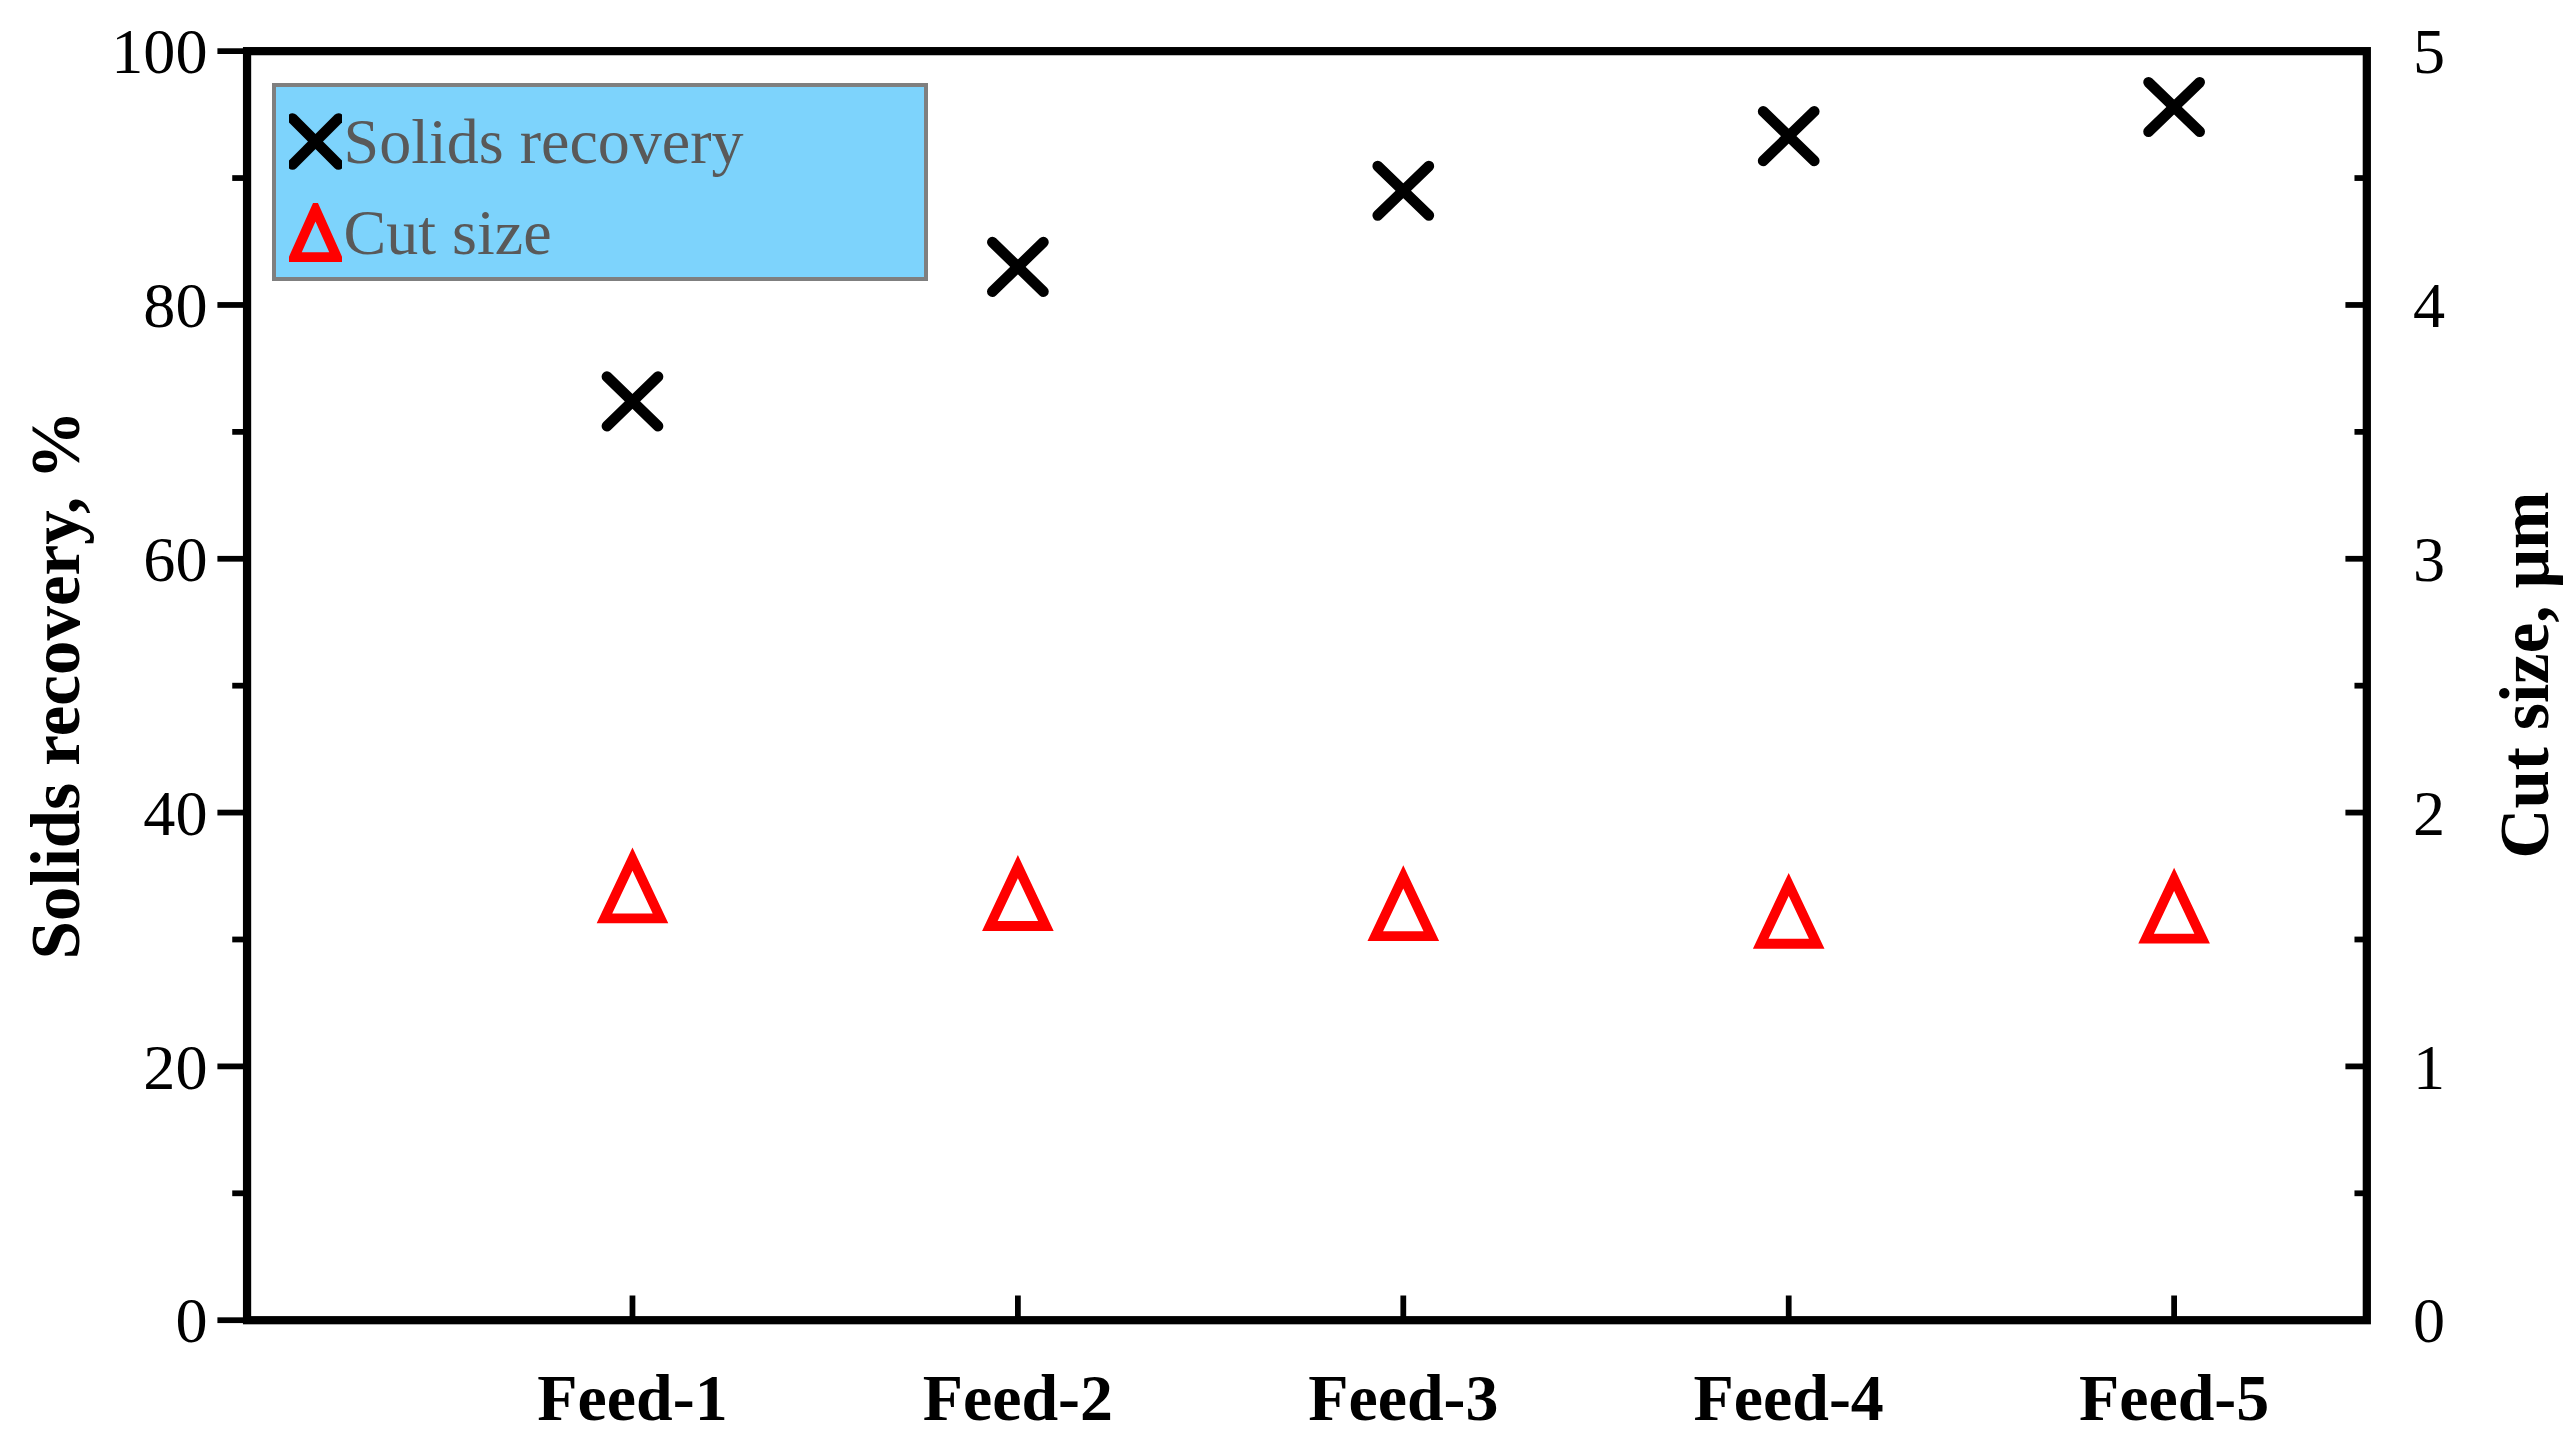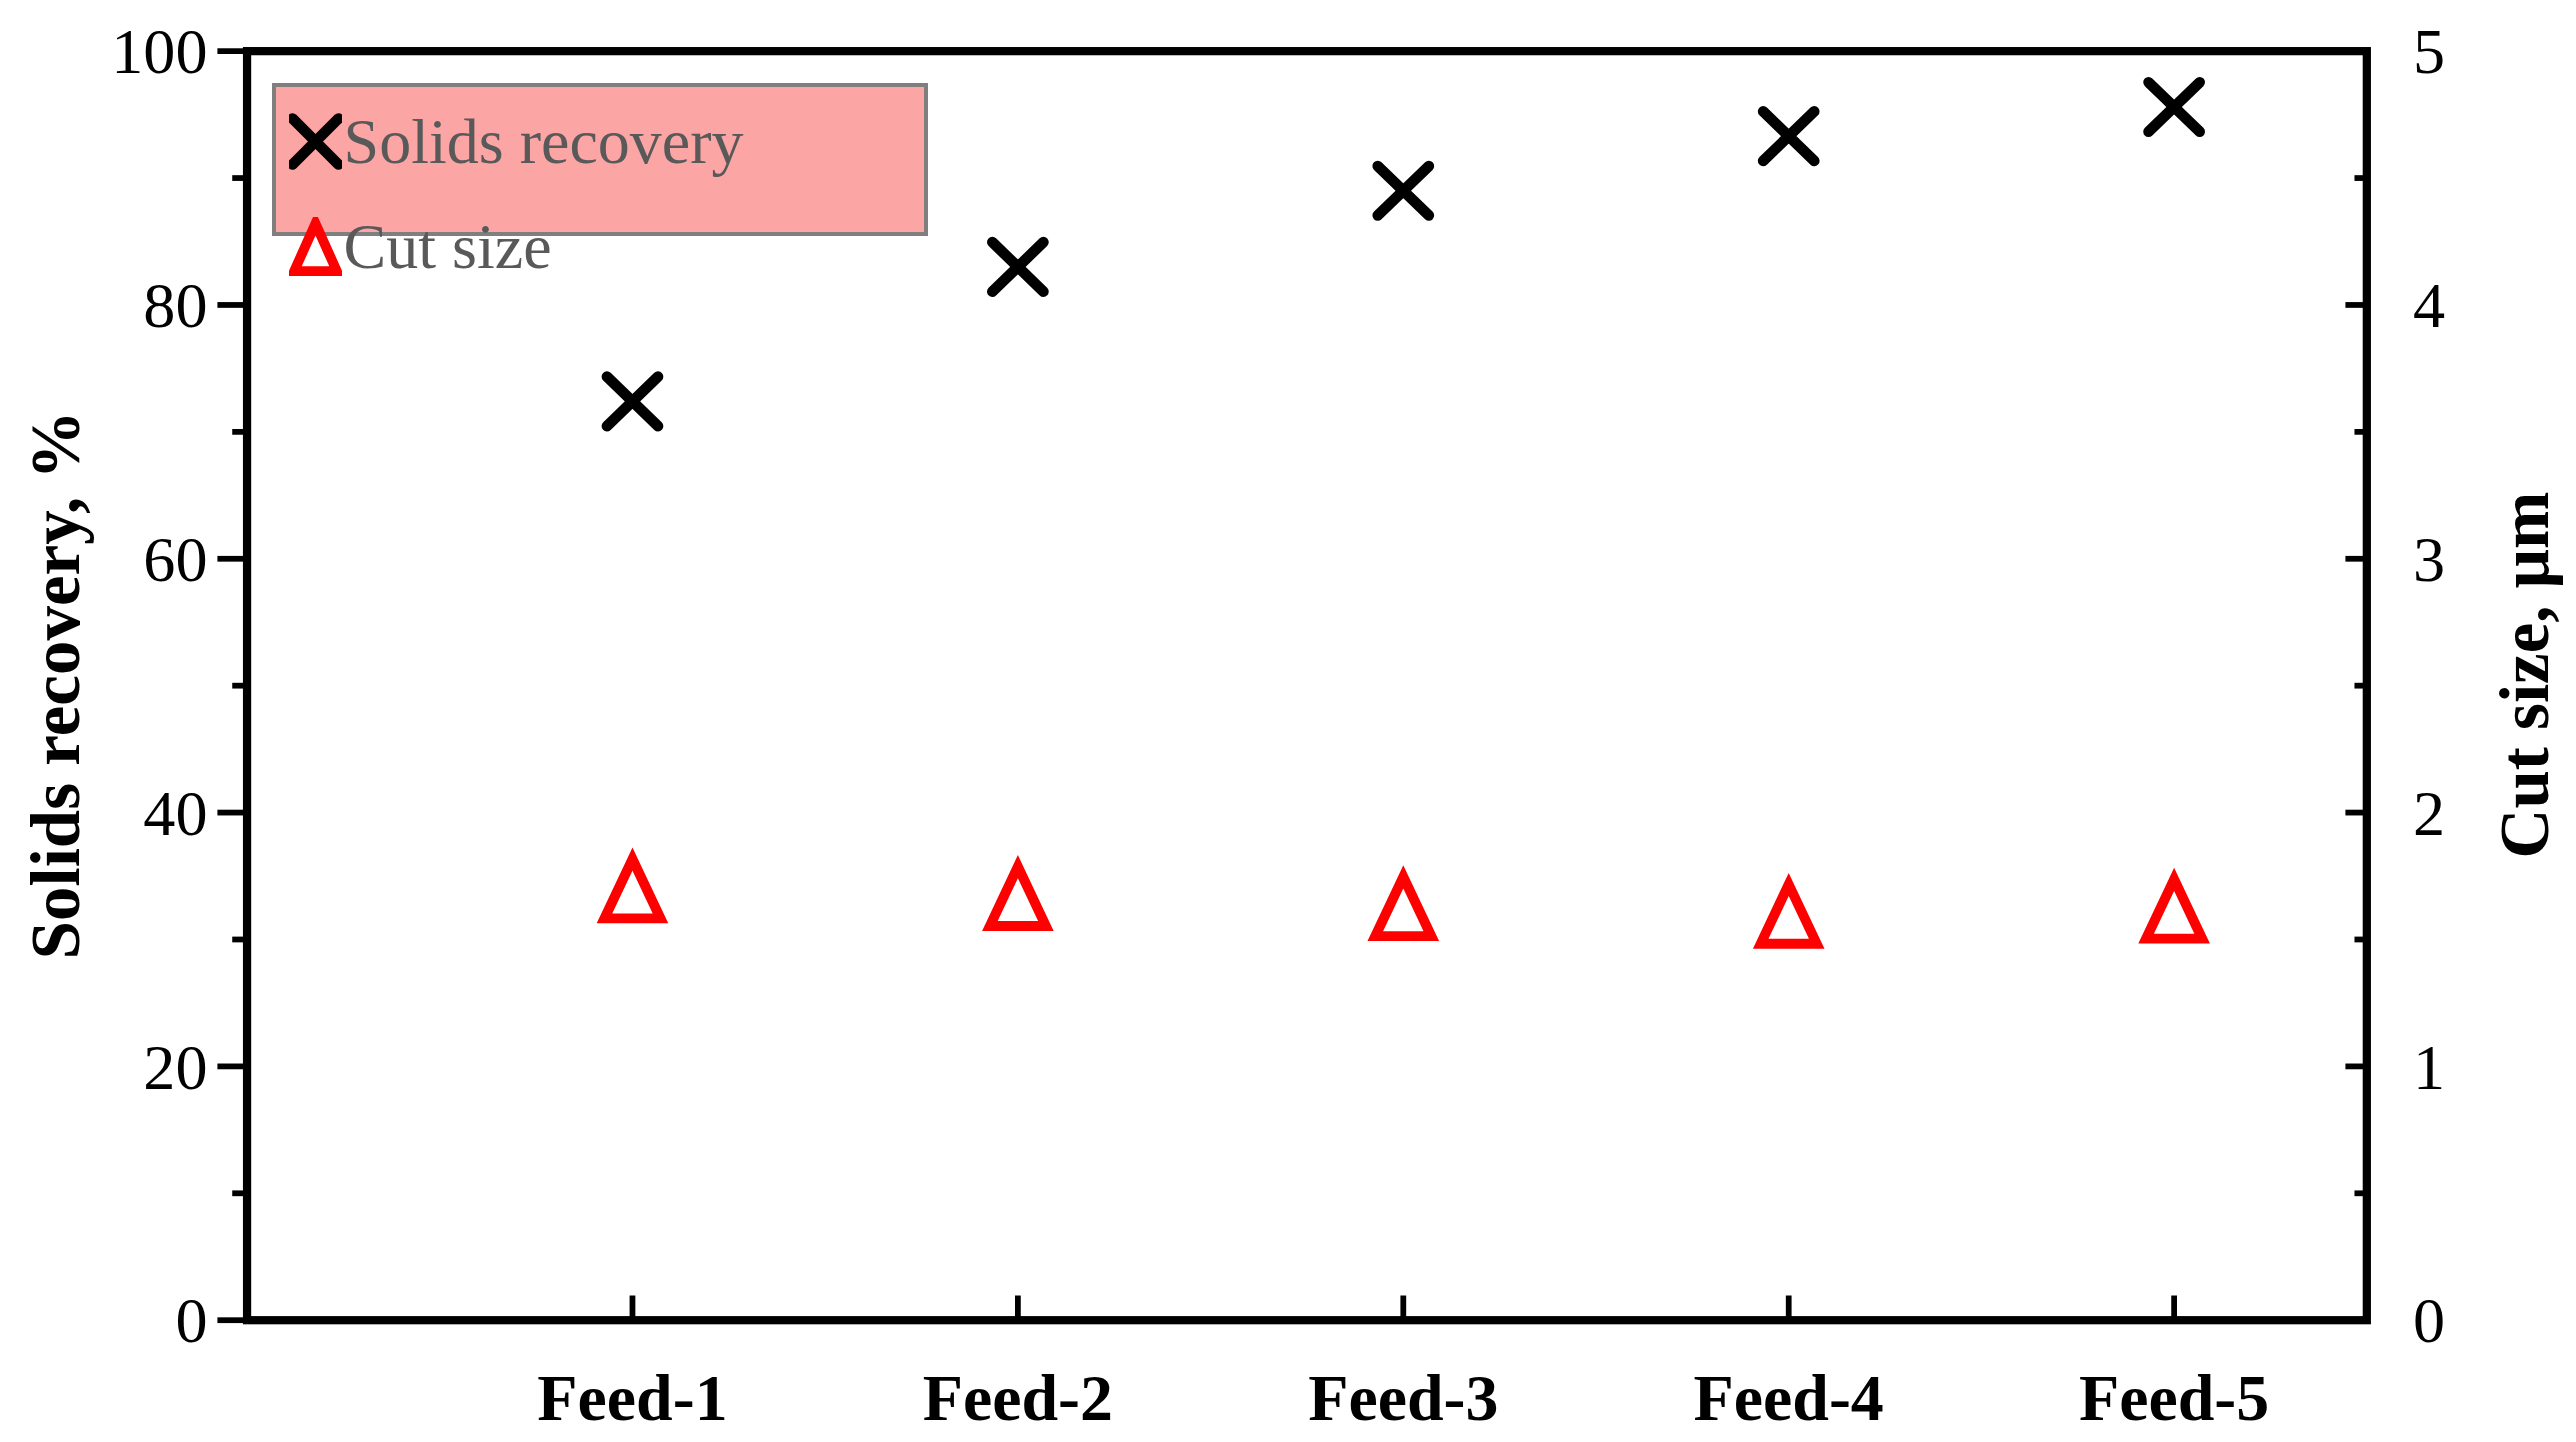--- a/index.html
+++ b/index.html
@@ -6,25 +6,25 @@
   body{width:2576px;height:1443px;position:relative;overflow:hidden;
        font-family:"Liberation Serif","DejaVu Serif",serif;}
   .stage{position:absolute;left:0;top:0;width:2576px;height:1443px;background:#ffffff;}
   svg#chart-svg{position:absolute;left:0;top:0;}
   svg text{font-family:"Liberation Serif","DejaVu Serif",serif;fill:#000000;}
 
   .ytitle{position:absolute;white-space:nowrap;font-size:69px;font-weight:bold;color:#000000;}
   .ytitle.left {left:56px; top:685px;transform:translate(-50%,-50%) rotate(-90deg);}
   .ytitle.right{left:2525px;top:675px;transform:translate(-50%,-50%) rotate(-90deg);}
 
-  .legend{position:absolute;left:272px;top:83px;width:656px;height:153px;
-          border:4.1px solid #7f7f7f;background:#fca5a5;box-sizing:border-box;}
+  .legend{position:absolute;left:272px;top:83px;width:656px;height:198px;
+          border:4.1px solid #7f7f7f;background:#7dd3fc;box-sizing:border-box;}
   .legend-row{position:absolute;left:13px;height:59px;display:flex;align-items:center;}
   .legend-row.row1{top:25px;}
-  .legend-row.row2{top:130px;}
+  .legend-row.row2{top:116px;}
   .legend-marker{flex:0 0 auto;display:block;}
   .legend-label{font-size:64px;color:#595959;line-height:1;margin-left:1.6px;white-space:nowrap;}
 </style>
 </head>
 <body>
 
 <div class="stage">
 
   <svg id="chart-svg" width="2576" height="1443" viewBox="0 0 3128 1752">
       <line x1="264" y1="1603" x2="300" y2="1603" stroke="#000000" stroke-width="7"></line>

